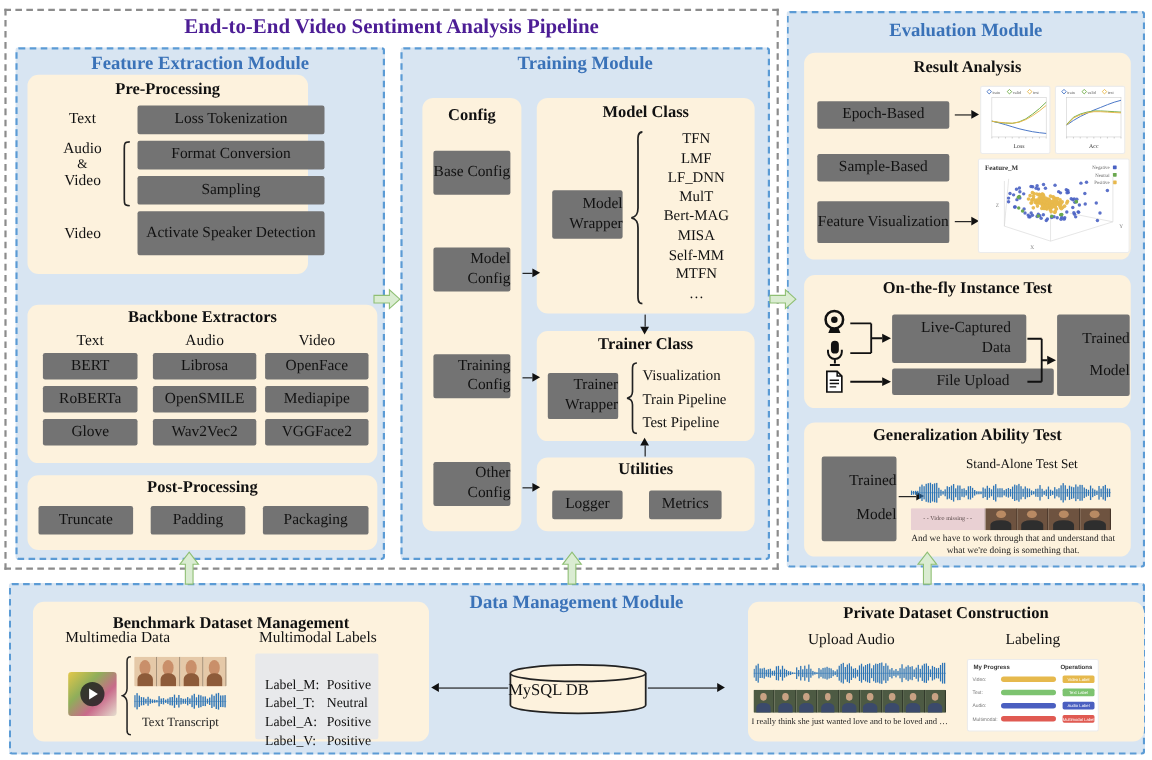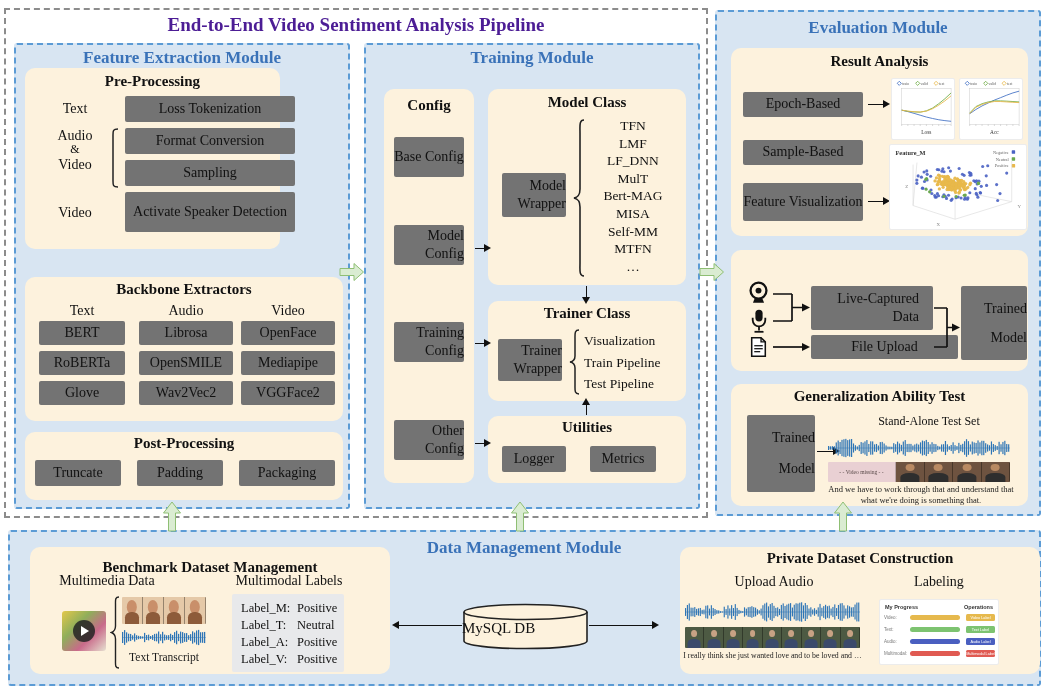--- a/index.html
+++ b/index.html
@@ -436,20 +436,21 @@
             <circle cx="62.97409574687481" cy="40.530769495355585" r="1.7" fill="#e8b84b" opacity="0.95"></circle>
             <circle cx="60.053580202162266" cy="39.05059687538693" r="1.7" fill="#e8b84b" opacity="0.95"></circle>
             <circle cx="50.9065259359777" cy="37.81186411380768" r="1.7" fill="#e8b84b" opacity="0.95"></circle>
             <circle cx="60.65059224143624" cy="45.49383230060339" r="1.7" fill="#e8b84b" opacity="0.95"></circle>
             <circle cx="53.97892785444856" cy="38.479906244265536" r="1.7" fill="#e8b84b" opacity="0.95"></circle>
             <circle cx="59.057226434350014" cy="35.57166977574428" r="1.7" fill="#e8b84b" opacity="0.95"></circle>
           </svg></div>
     </div>
 
     <div class="panel" style="left:14px;top:238px;width:297px;height:121px">
+      <div class="phead" style="top:4px">On-the-fly Instance Test</div>
       <svg class="abs" style="left:16px;top:31px" width="23" height="24" viewBox="0 0 24 25">
         <circle cx="12" cy="10" r="8.3" fill="none" stroke="#111" stroke-width="2.4"></circle>
         <circle cx="12" cy="10" r="3.1" fill="#111"></circle>
         <path d="M8.2,17.8 L6.2,22.6 L17.8,22.6 L15.8,17.8 Z" fill="#111"></path>
       </svg>
       <svg class="abs" style="left:19px;top:58px" width="18" height="26" viewBox="0 0 20 27">
         <rect x="6" y="1" width="8" height="13" rx="4" fill="#111"></rect>
         <path d="M3,10 v2.5 a7,7 0 0 0 14,0 V10" fill="none" stroke="#111" stroke-width="2"></path>
         <line x1="10" y1="20" x2="10" y2="24" stroke="#111" stroke-width="2"></line>
         <line x1="5" y1="25.5" x2="15" y2="25.5" stroke="#111" stroke-width="2"></line>
@@ -674,21 +675,21 @@
             <rect x="80.95238095238095" y="8.155531252606778" width="1.4761904761904763" height="7.688937494786444" fill="#2e75b6"></rect>
             <rect x="83.33333333333333" y="4.9626359783356815" width="1.4761904761904763" height="14.074728043328637" fill="#2e75b6"></rect>
             <rect x="85.71428571428571" y="6.326121113209469" width="1.4761904761904763" height="11.347757773581062" fill="#2e75b6"></rect>
             <rect x="88.0952380952381" y="3.980557675810349" width="1.4761904761904763" height="16.0388846483793" fill="#2e75b6"></rect>
             <rect x="90.47619047619048" y="3.3152788379051756" width="1.4761904761904763" height="17.36944232418965" fill="#2e75b6"></rect>
             <rect x="92.85714285714286" y="5.985611664121208" width="1.4761904761904763" height="12.028776671757583" fill="#2e75b6"></rect>
             <rect x="95.23809523809524" y="5.915396228267059" width="1.4761904761904763" height="12.169207543465882" fill="#2e75b6"></rect>
             <rect x="97.61904761904762" y="5.638003170576342" width="1.4761904761904763" height="12.723993658847316" fill="#2e75b6"></rect>
           </svg></div>
       <div class="caption" style="left:74px;top:104px;width:120px;font-size:11.5px">Text Transcript</div>
-      <div class="abs" style="left:202px;top:47px;width:112px;height:78px;background:#e8e9eb;border-radius:2px;padding:6px 0 0 9px;font-size:12.5px;line-height:17px">
+      <div class="abs" style="left:202px;top:47px;width:112px;height:78px;background:#e8e9eb;border-radius:2px;padding:20px 0 0 9px;font-size:12.5px;line-height:17px">
         <span class="kv"><span class="k">Label_M:</span><span>Positive</span></span>
         <span class="kv"><span class="k">Label_T:</span><span>Neutral</span></span>
         <span class="kv"><span class="k">Label_A:</span><span>Positive</span></span>
         <span class="kv"><span class="k">Label_V:</span><span>Positive</span></span>
       </div>
     </div>
 
     <div class="ha left" style="left:389px;top:93px;width:63px"></div>
     <svg class="abs" style="left:452px;top:71px" width="127" height="48" viewBox="0 0 127 48">
       <path d="M2,9 V38 A61,7.5 0 0 0 125,38 V9" fill="#fdf2dd" stroke="#222" stroke-width="1.6"></path>

